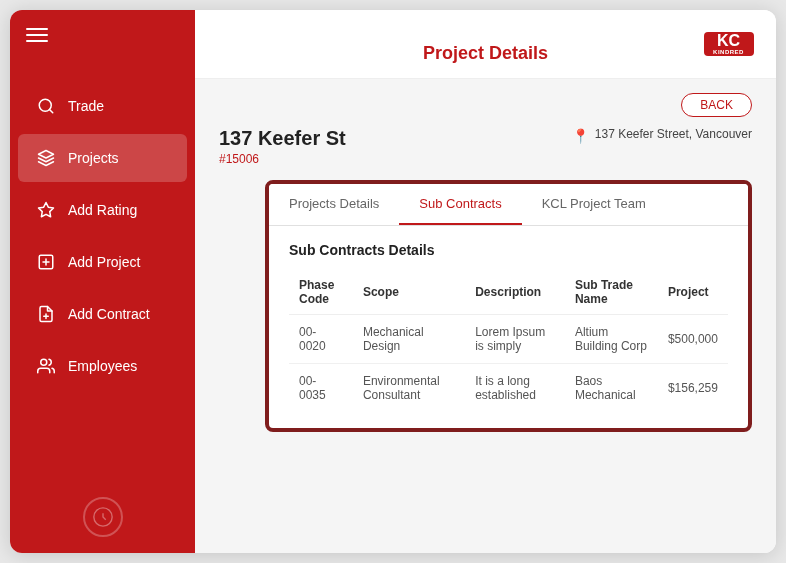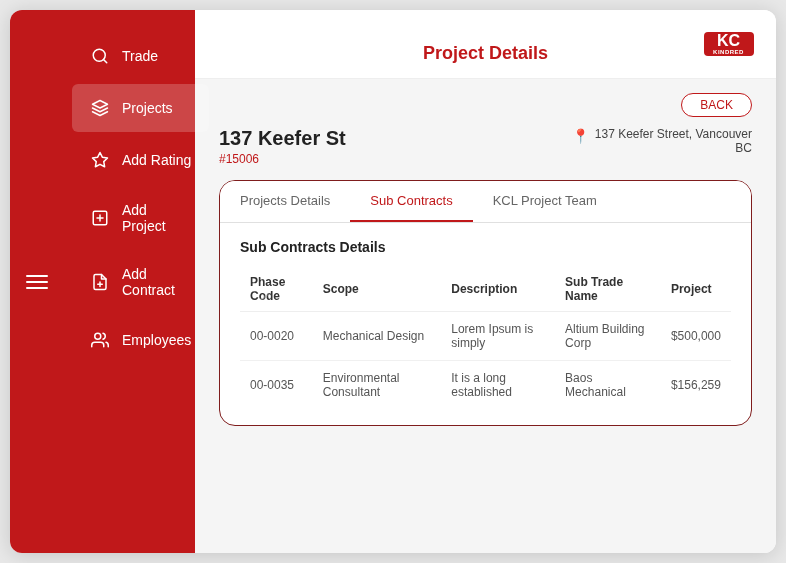--- a/index.html
+++ b/index.html
@@ -20,21 +20,21 @@
       border-radius: 12px;
       display: flex;
       overflow: hidden;
       box-shadow: 0 2px 20px rgba(0,0,0,0.15);
     }
     
     .sidebar {
       width: 185px;
       background: #c0181a;
       display: flex;
-      flex-direction: row;
+      flex-direction: column;
       flex-shrink: 0;
       position: relative;
     }
     .sidebar-header {
       padding: 18px 16px;
       display: flex;
       align-items: center;
     }
     .hamburger-icon {
       display: flex;
@@ -194,23 +194,24 @@
       text-align: right;
     }
     .location-icon {
       color: #c0181a;
       font-size: 14px;
       margin-top: 1px;
     }
     
     .card {
       background: #fff;
-      border-radius: 16px;
-      border: 1px solid #7f1d1d;
+      border-radius: 8px;
+      border: 4px solid #7f1d1d;
       overflow: hidden;
+      margin-left: 46px;
     }
     .tabs {
       display: flex;
       border-bottom: 1px solid #e0e0e0;
       background: #fff;
     }
     .tab {
       padding: 12px 20px;
       font-size: 13px;
       cursor: pointer;
@@ -366,21 +367,20 @@
 
       <div class="project-header">
         <div class="project-title-block">
           <div class="project-name">137 Keefer St</div>
           <div class="project-id">#15006</div>
         </div>
         <div class="project-address">
           <span class="location-icon">📍</span>
           <div>
             <div>137 Keefer Street, Vancouver</div>
-            <div>BC</div>
           </div>
         </div>
       </div>
 
       <div class="card">
         <div class="tabs">
           <div class="tab">Projects Details</div>
           <div class="tab active">Sub Contracts</div>
           <div class="tab">KCL Project Team</div>
         </div>

